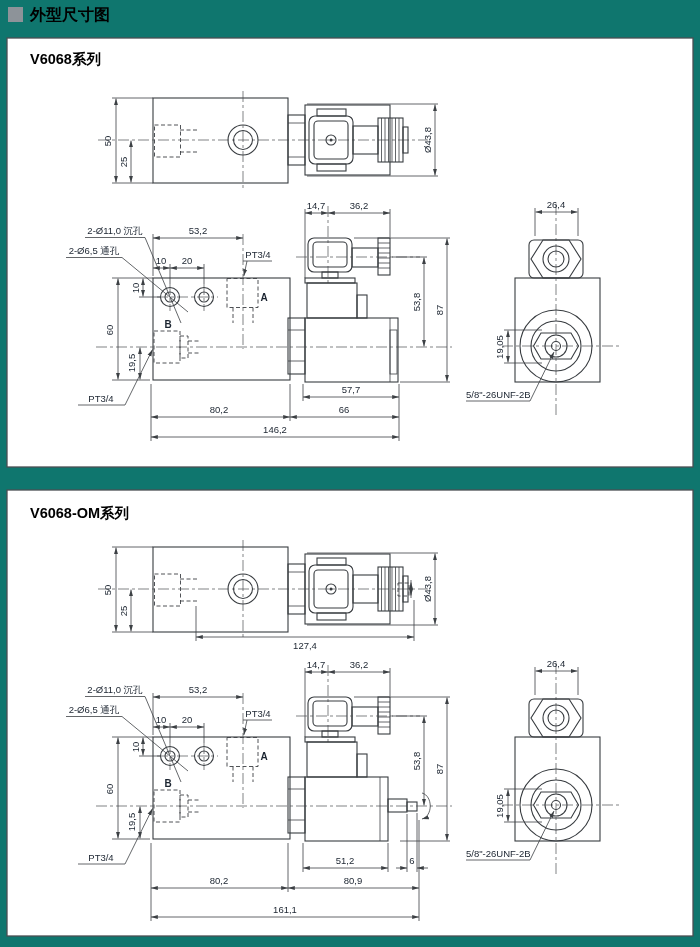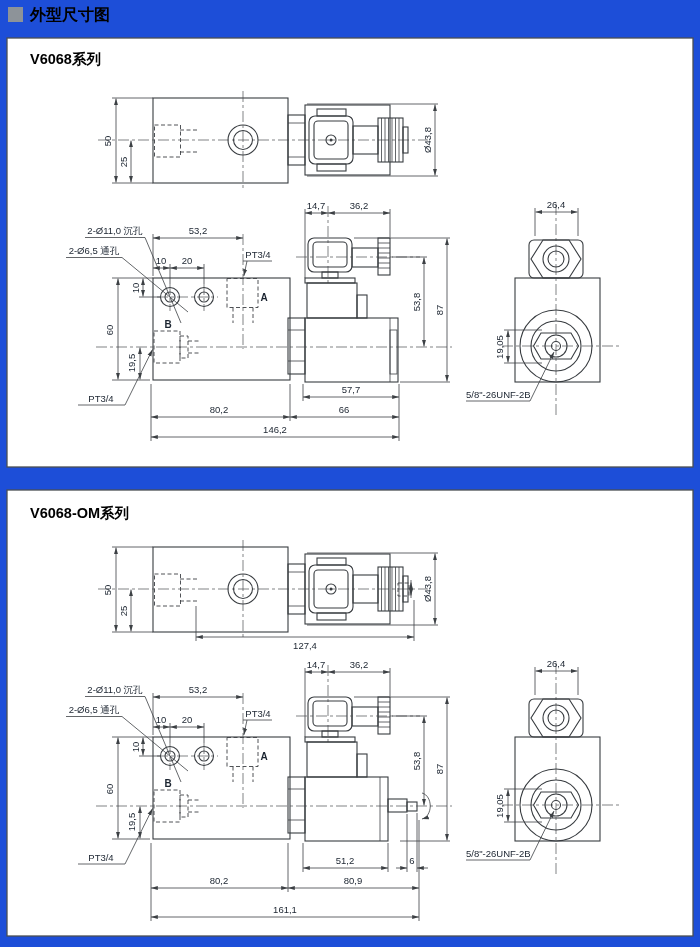--- a/index.html
+++ b/index.html
@@ -1,17 +1,17 @@
 <!DOCTYPE html>
 <html><head>
 <meta charset="utf-8">
 <style>
   html,body{margin:0;padding:0;background:#ffffff;}
   body{font-family:"Liberation Sans", sans-serif;}
-  .page{width:700px;height:947px;position:relative;background:#1d4ed8;}
+  .page{width:700px;height:947px;position:relative;background:#0f766e;}
   svg{display:block;}
   .ln{fill:none;stroke:#383c40;stroke-width:1.1;stroke-linejoin:miter;}
   .thin{fill:none;stroke:#3c4044;stroke-width:0.8;}
   .dash{fill:none;stroke:#3c4044;stroke-width:0.9;stroke-dasharray:4 2.5;}
   .cl{fill:none;stroke:#4a4e52;stroke-width:0.7;stroke-dasharray:11 3 3 3;}
   .dim{fill:none;stroke:#3c4044;stroke-width:0.8;}
   .box{fill:#ffffff;stroke:#4b4f53;stroke-width:1.3;}
   text{fill:#1b2430;}
   .t{font-size:9.5px;}
   .tm{font-size:9.5px;text-anchor:middle;}

